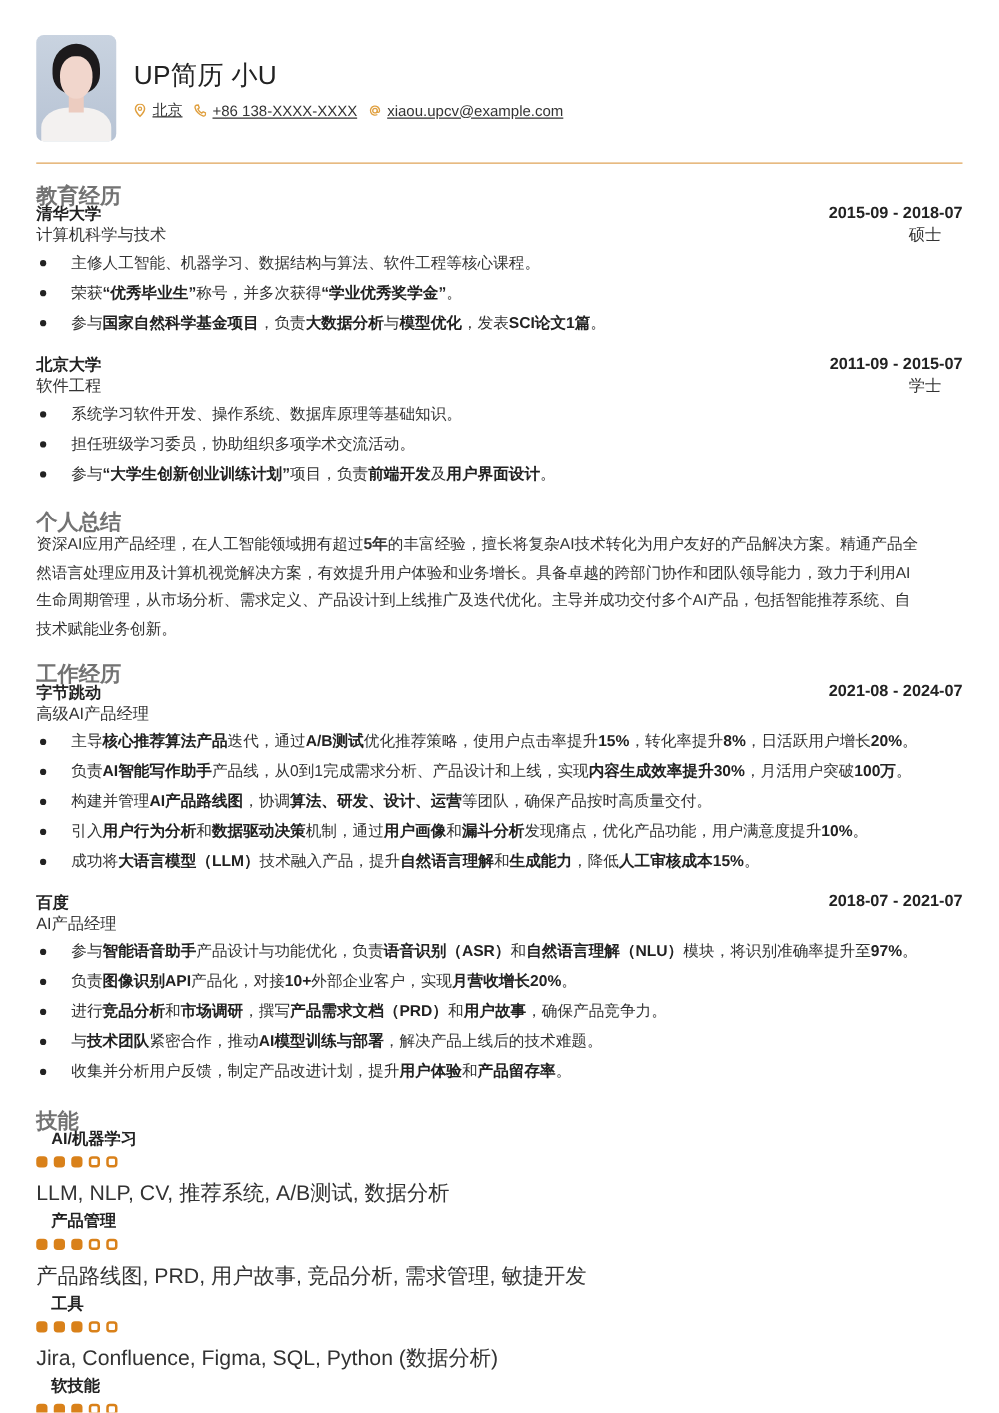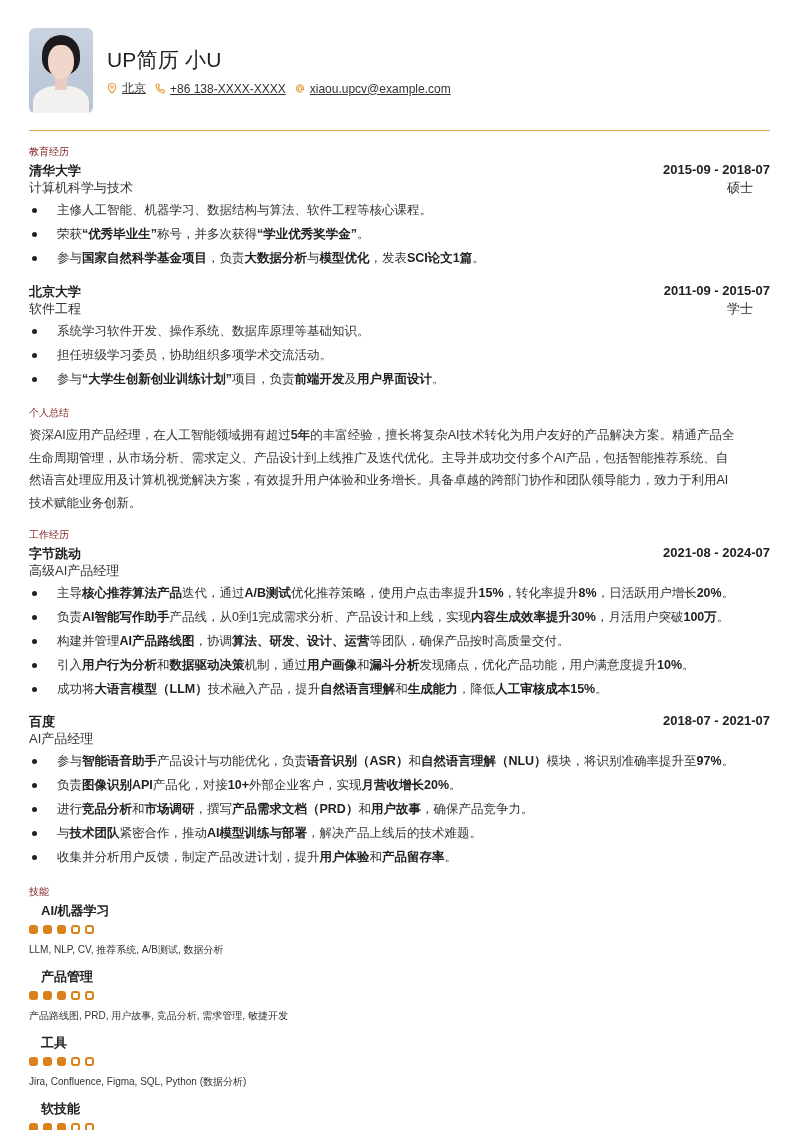--- a/index.html
+++ b/index.html
@@ -12,36 +12,36 @@
   .photo .hair { position:absolute; left:13px; top:7px; width:38px; height:40px; border-radius:50% 50% 40% 40%; background:#1c1a1c; }
   .photo .face { position:absolute; left:19px; top:17px; width:26px; height:34px; border-radius:45% 45% 50% 50%; background:#f1d6cc; }
   .photo .neck { position:absolute; left:26px; top:48px; width:12px; height:14px; background:#ecccc0; }
   .photo .body { position:absolute; left:4px; top:58px; width:56px; height:40px; border-radius:40% 40% 0 0; background:#f3f1f0; }
   .name { position:absolute; left:78px; top:18px; font-size:21px; font-weight:500; color:#222; letter-spacing:0.2px; }
   .contacts { position:absolute; left:78px; top:52px; font-size:12px; color:#333; display:flex; align-items:center; }
   .contact { display:flex; align-items:center; margin-right:9px;text-decoration:underline; }
   .contact svg { width:10px; height:11px; margin-right:5px; }
   .rule { position:absolute; left:0; top:130px; width:741px; height:1px; background:#e0a458; }
 
-  .section-title { position:absolute; left:0; font-size:10px; font-weight:normal; color:#7f1d1d; }
+  .section-title { position:absolute; left:0; font-size:17px; font-weight:bold; color:#737373; }
   .entry-title { position:absolute; left:0; font-size:13px; font-weight:bold; color:#222; }
   .entry-sub { position:absolute; left:0; font-size:13px; color:#333; }
   .entry-date { position:absolute; right:0; font-size:13px; font-weight:bold; color:#222; }
   .entry-degree { position:absolute; right:17px; font-size:13px; color:#333; }
   .bullet { position:absolute; left:0; font-size:12.5px; color:#333; white-space:nowrap; }
   .bullet .dot { position:absolute; left:3px; top:6px; width:5px; height:5px; border-radius:50%; background:#222; }
   .bullet .txt { position:absolute; left:28px; top:0; }
   .bullet b { color:#222; }
   .para { position:absolute; left:0; width:741px; font-size:12.5px; line-height:22.5px; color:#333; }
   .skill-name { position:absolute; left:0; font-size:13px; font-weight:bold; color:#222;margin-left:12px; }
   .skill-dots { position:absolute; left:0; display:flex; }
   .sd { width:9px; height:9px; border-radius:3px; margin-right:5px; box-sizing:border-box; }
   .sd.on { background:#d9811a; }
   .sd.off { border:2px solid #d9811a; background:#fff; }
-  .skill-desc { position:absolute; left:0; font-size:10px; color:#333; }
+  .skill-desc { position:absolute; left:0; font-size:17px; color:#333; }
 </style>
 </head>
 <body>
 
 <div class="page">
   <div class="header">
     <div class="photo">
       <div class="body"></div>
         <div class="neck"></div>
         <div class="hair"></div>
@@ -105,22 +105,22 @@
       <span class="txt">担任班级学习委员，协助组织多项学术交流活动。</span>
     </div>
   <div class="bullet" style="top:371px">
       <span class="dot"></span>
       <span class="txt">参与<b>“大学生创新创业训练计划”</b>项目，负责<b>前端开发</b>及<b>用户界面设计</b>。</span>
     </div>
 
   <div class="section-title" style="top:406px">个人总结</div>
   <div class="para" style="top:424px">
     <div>资深AI应用产品经理，在人工智能领域拥有超过<b>5年</b>的丰富经验，擅长将复杂AI技术转化为用户友好的产品解决方案。精通产品全</div>
+    <div>然语言处理应用及计算机视觉解决方案，有效提升用户体验和业务增长。具备卓越的跨部门协作和团队领导能力，致力于利用AI</div>
     <div>生命周期管理，从市场分析、需求定义、产品设计到上线推广及迭代优化。主导并成功交付多个AI产品，包括智能推荐系统、自</div>
-    <div>然语言处理应用及计算机视觉解决方案，有效提升用户体验和业务增长。具备卓越的跨部门协作和团队领导能力，致力于利用AI</div>
     <div>技术赋能业务创新。</div>
   </div>
 
   <div class="section-title" style="top:528px">工作经历</div>
 
   <div class="entry-title" style="top:545px">字节跳动</div>
   <div class="entry-date" style="top:545px">2021-08 - 2024-07</div>
   <div class="entry-sub" style="top:562px">高级AI产品经理</div>
   <div class="bullet" style="top:585px">
       <span class="dot"></span>

